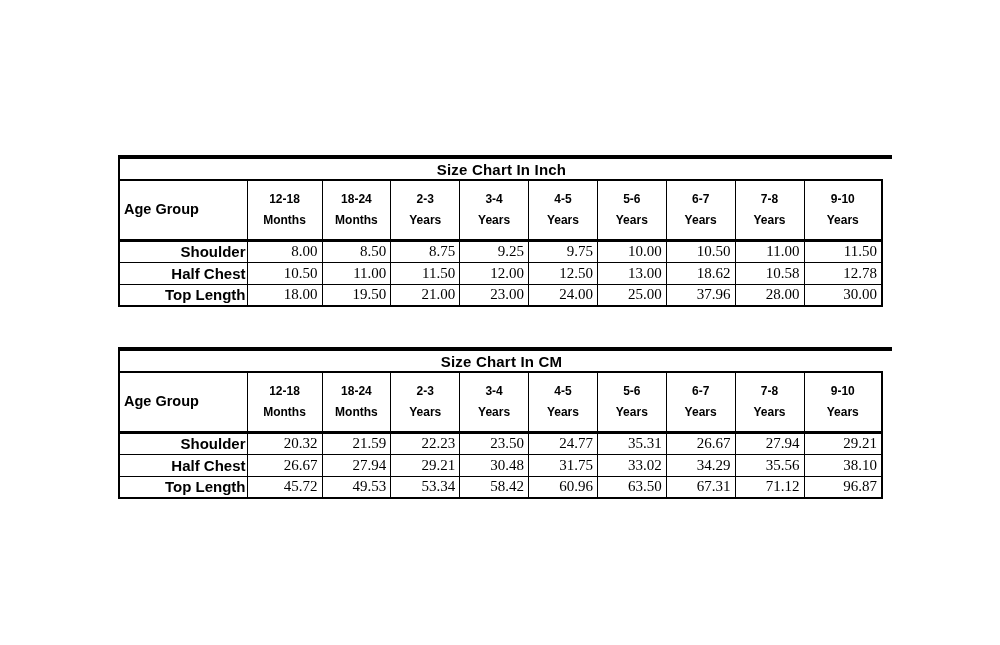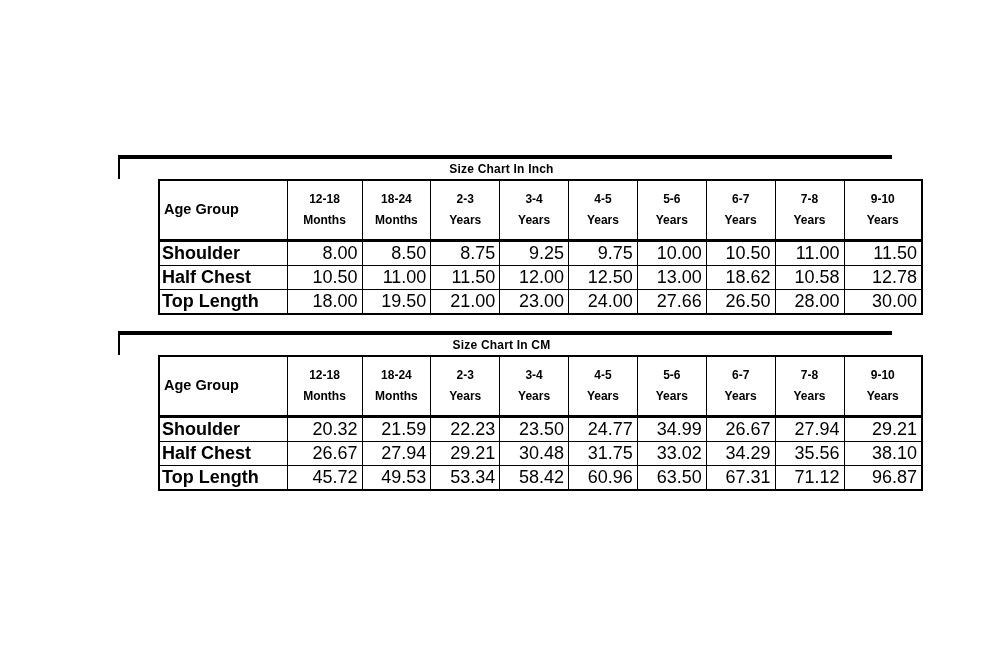--- a/index.html
+++ b/index.html
@@ -26,30 +26,29 @@
     background: #000000;
   }
   .title-row {
     width: 765px;
     height: 20px;
     box-sizing: border-box;
     border-left: 2.5px solid #000000;
     display: flex;
     align-items: center;
     justify-content: center;
-    font-size: 12px;
+    font-size: 15px;
     font-weight: bold;
     letter-spacing: 0.2px;
   }
   table.grid {
     border-collapse: collapse;
     table-layout: fixed;
     width: 765px;
     border: 2.5px solid #000000;
-    margin-left: 40px;
   }
   table.grid th, table.grid td {
     border: 1.5px solid #000000;
     box-sizing: border-box;
     overflow: hidden;
   }
   table.grid thead th {
     height: 60px;
     border-bottom: 3px solid #000000;
     font-size: 12px;
@@ -62,28 +61,28 @@
   table.grid thead th.agegroup {
     text-align: left;
     padding-left: 4px;
     font-size: 14.5px;
   }
   table.grid tbody tr {
     height: 22px;
   }
   table.grid td.rowlabel {
     font-weight: bold;
-    font-size: 18px;
-    text-align: left;
-    padding-left: 2px;
+    font-size: 15px;
+    text-align: right;
+    padding-left: 13px;
     vertical-align: middle;
   }
   table.grid td.val {
-    font-family: Liberation Sans, sans-serif;
-    font-size: 18px;
+    font-family: Liberation Serif, serif;
+    font-size: 15px;
     text-align: right;
     padding-right: 4px;
     vertical-align: middle;
   }
   
   table.grid th:nth-child(1)  { width: 128px; }
   table.grid th:nth-child(2)  { width: 75px; }
   table.grid th:nth-child(10) { width: 78px; }
 </style>
 </head>
@@ -143,30 +142,30 @@
             <td class="val">10.58</td>
             <td class="val">12.78</td>
           </tr>
           <tr>
             <td class="rowlabel">Top Length</td>
             <td class="val">18.00</td>
             <td class="val">19.50</td>
             <td class="val">21.00</td>
             <td class="val">23.00</td>
             <td class="val">24.00</td>
-            <td class="val">27.66</td>
-            <td class="val">26.50</td>
+            <td class="val">25.00</td>
+            <td class="val">37.96</td>
             <td class="val">28.00</td>
             <td class="val">30.00</td>
           </tr>
         </tbody>
     </table>
   </section>
 
-  <section class="size-table" style="top:331px">
+  <section class="size-table" style="top:347px">
     <div class="topbar"></div>
     <div class="title-row">Size Chart In CM</div>
     <table class="grid">
       <thead>
         <tr>
             <th class="agegroup">Age Group</th>
             <th>12-18
 Months</th>
             <th>18-24
 Months</th>
@@ -187,21 +186,21 @@
           </tr>
       </thead>
       <tbody>
           <tr>
             <td class="rowlabel">Shoulder</td>
             <td class="val">20.32</td>
             <td class="val">21.59</td>
             <td class="val">22.23</td>
             <td class="val">23.50</td>
             <td class="val">24.77</td>
-            <td class="val">34.99</td>
+            <td class="val">35.31</td>
             <td class="val">26.67</td>
             <td class="val">27.94</td>
             <td class="val">29.21</td>
           </tr>
           <tr>
             <td class="rowlabel">Half Chest</td>
             <td class="val">26.67</td>
             <td class="val">27.94</td>
             <td class="val">29.21</td>
             <td class="val">30.48</td>

